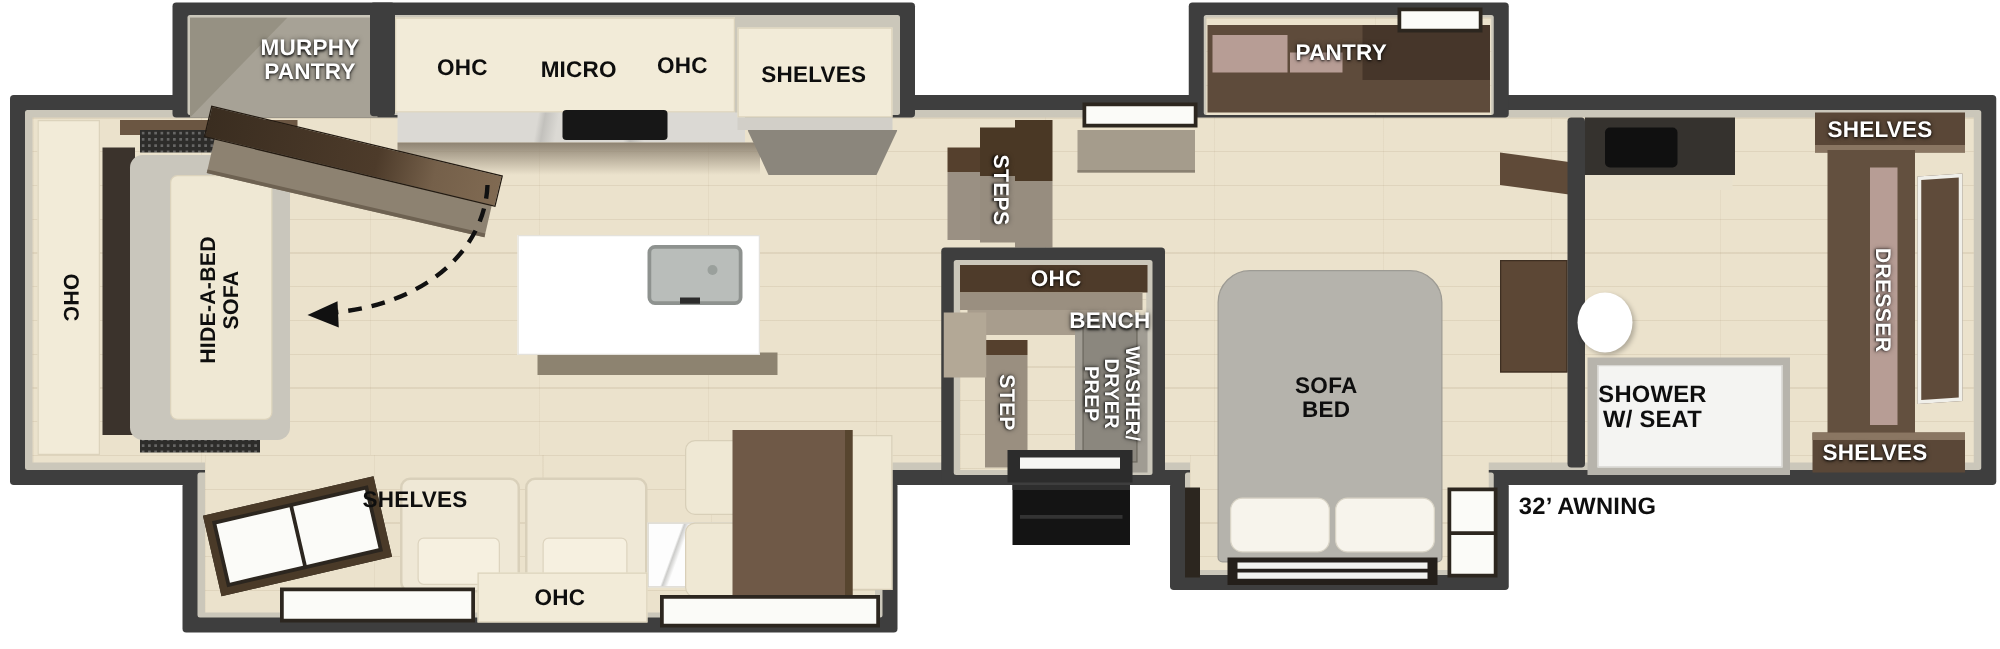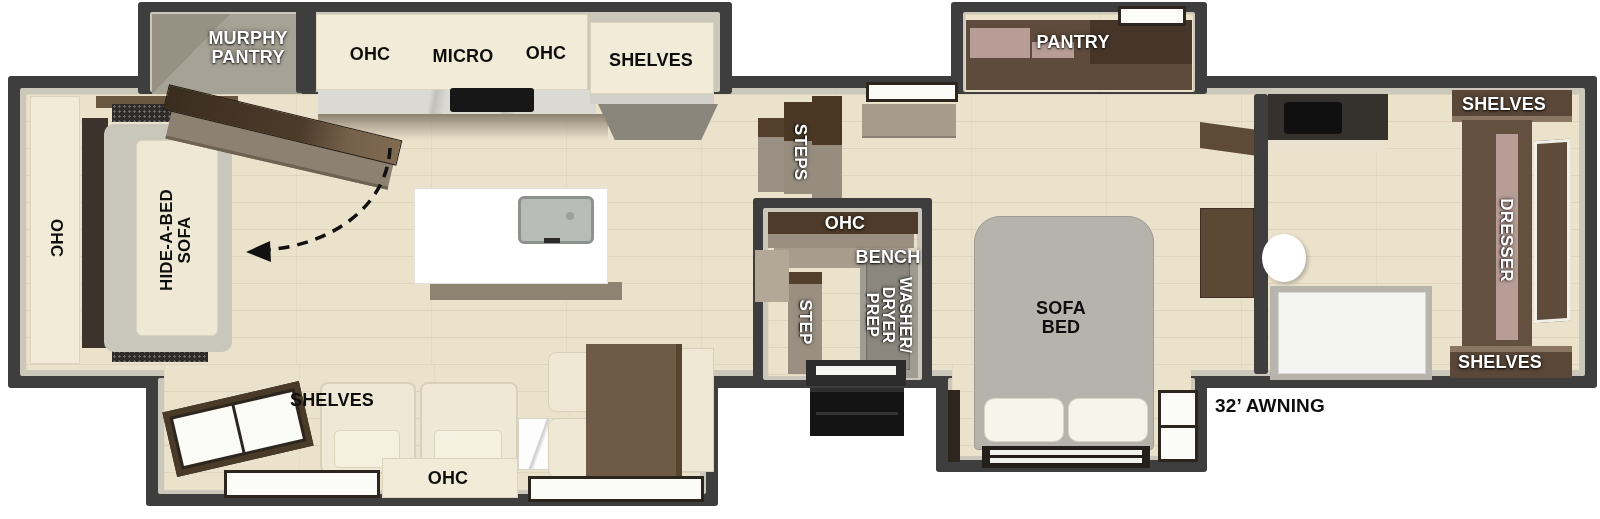--- a/index.html
+++ b/index.html
@@ -196,16 +196,18 @@
   <div class="lbl white s16 v90" style="left:888px;top:315px;">WASHER/
 DRYER
 PREP</div>
 
   <div class="lbl black s18" style="left:1061px;top:318px;">SOFA
 BED</div>
 
   <div class="lbl white s18" style="left:1504px;top:104px;">SHELVES</div>
   <div class="lbl white s17 v90" style="left:1506px;top:240px;">DRESSER</div>
   <div class="lbl white s18" style="left:1500px;top:362px;">SHELVES</div>
+  <div class="lbl black s19" style="left:1322px;top:326px;">SHOWER
+W/ SEAT</div>
 
   <div class="lbl black s19" style="left:1270px;top:406px;">32’ AWNING</div>
 
 </div>
 
 </body></html>

